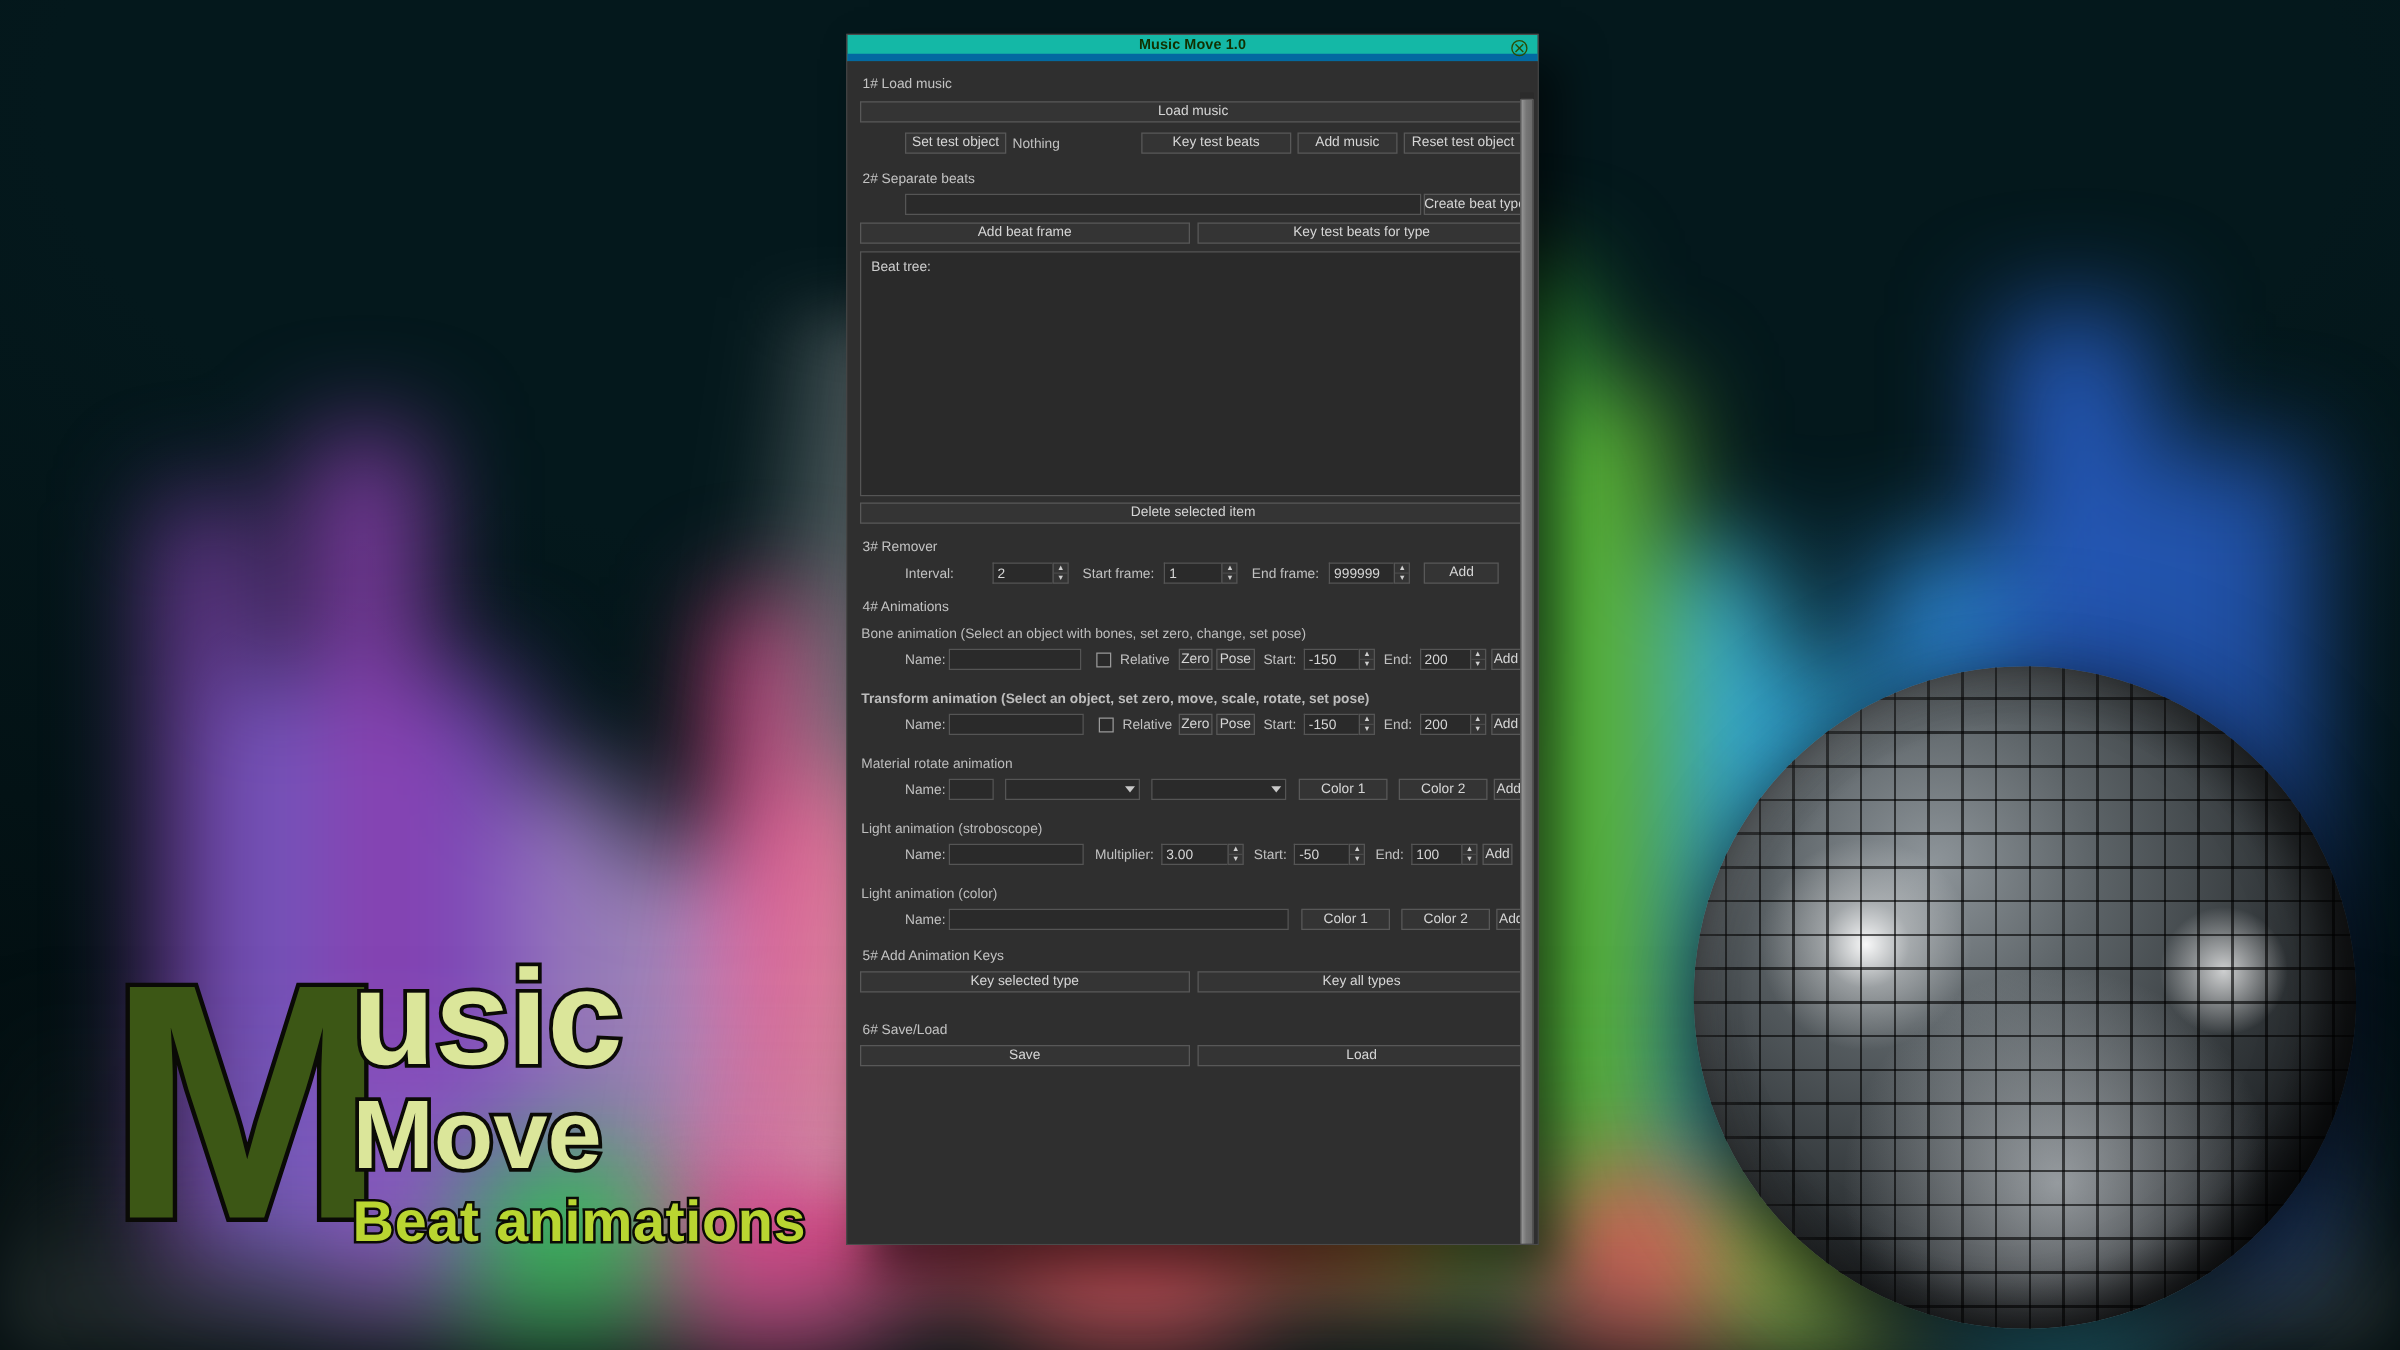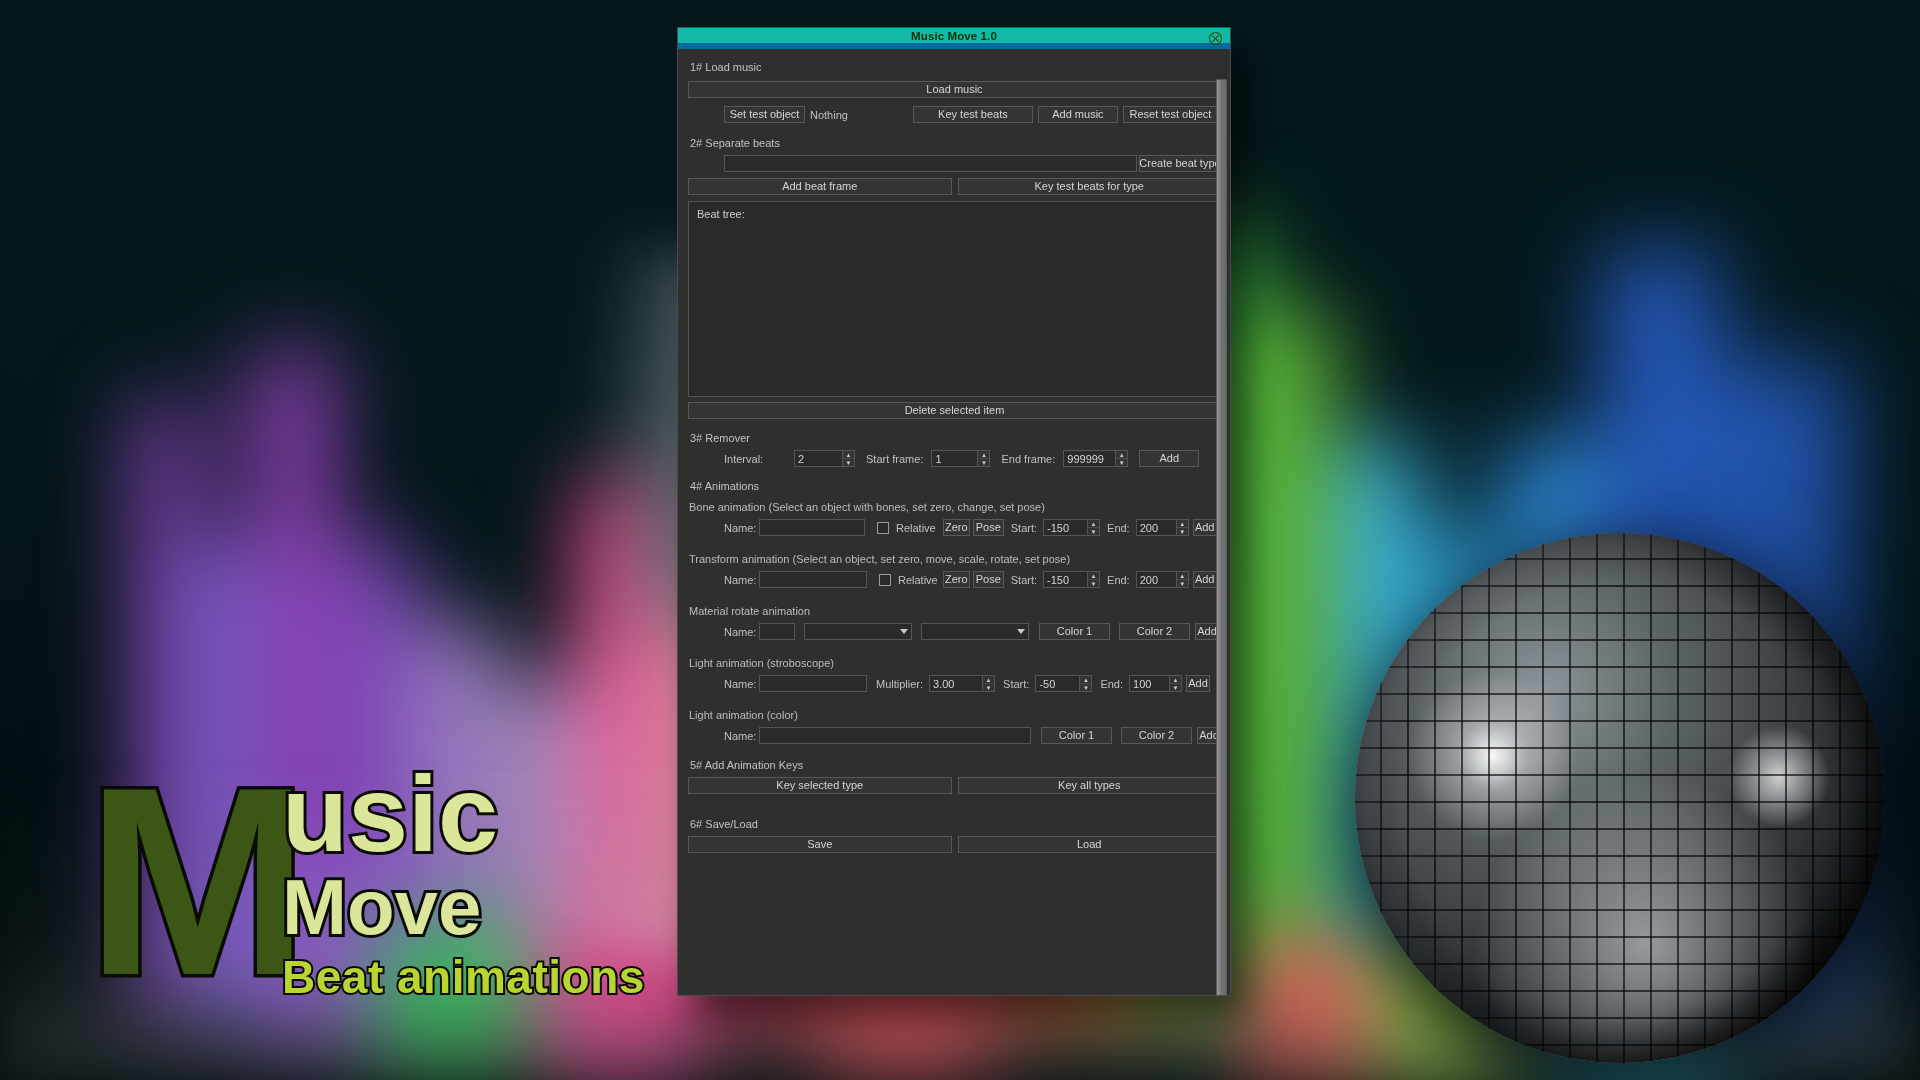--- a/index.html
+++ b/index.html
@@ -343,21 +343,21 @@
         <input class="input" style="width: 40px;" value="200">
         <span class="arrows">
             <span>▲</span>
             <span>▼</span>
           </span>
       </span>
       <div class="btn" style="width:24px;margin-left:4px;">Add</div>
     </div>
 
     
-    <div class="sub-label" style="margin-top:17px;">Transform animation (Select an object, set zero, move, scale, rotate, set pose)</div>
+    <div class="sub-label" style="margin-top:17px;font-weight:bold;">Transform animation (Select an object, set zero, move, scale, rotate, set pose)</div>
     <div class="row" style="gap:0;">
       <span class="lbl" style="width:35px;">Name:</span>
       <input class="input" style="width: 108px;">
       <span class="cb" style="margin-left:12px;"></span>
       <span class="lbl" style="margin-left:7px;">Relative</span>
       <div class="btn" style="width:27px;margin-left:5px;">Zero</div>
       <div class="btn" style="width:31px;margin-left:3px;">Pose</div>
       <span class="lbl" style="margin-left:7px;">Start:</span>
       <span class="spin" style="margin-left:6px;">
         <input class="input" style="width: 44px;" value="-150">

